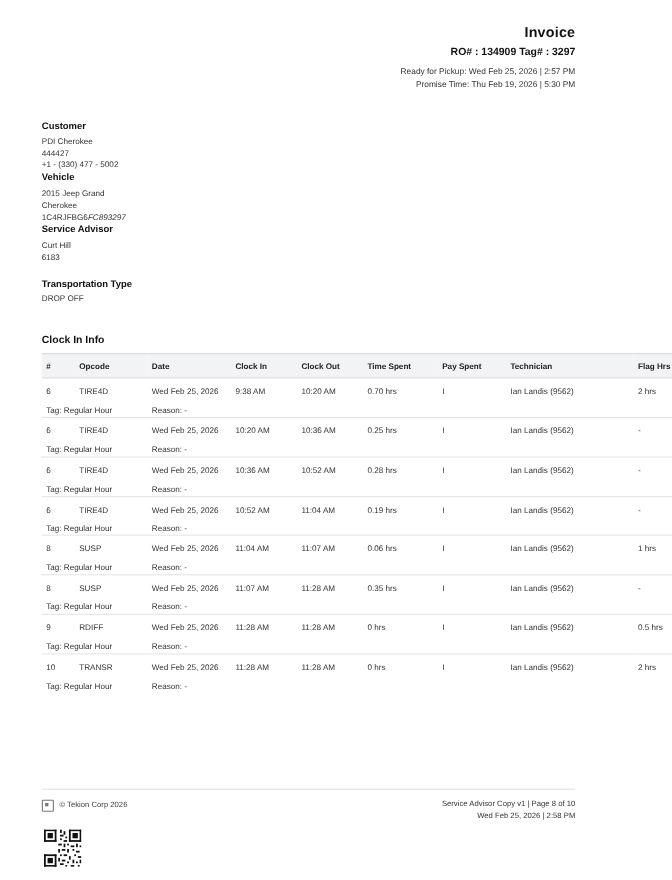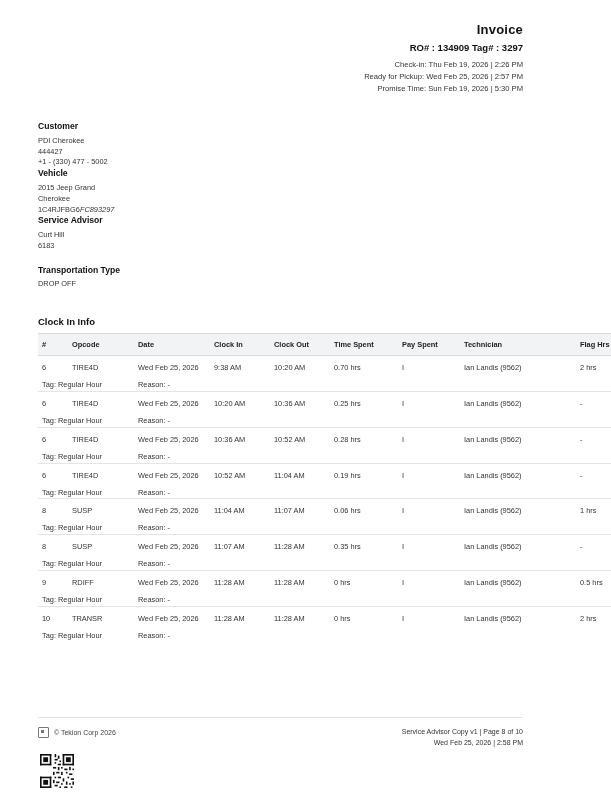--- a/index.html
+++ b/index.html
@@ -194,23 +194,22 @@
   }
 </style>
 </head>
 <body>
 
 <div class="page">
 
   <div class="invoice-head">
     <div class="invoice-title">Invoice</div>
     <div class="ro-line">RO# : 134909   Tag# : 3297</div>
-    <div class="meta-line">Check-in: Thu Feb 19, 2026 | 2:26 PM</div>
     <div class="meta-line">Ready for Pickup: Wed Feb 25, 2026 | 2:57 PM</div>
-    <div class="meta-line">Promise Time: Sun Feb 19, 2026 | 5:30 PM</div>
+    <div class="meta-line">Promise Time: Thu Feb 19, 2026 | 5:30 PM</div>
   </div>
 
   <div class="info-row">
     <div class="info-col customer">
       <div class="info-head">Customer</div>
       <div class="info-line">PDI Cherokee</div>
       <div class="info-line">444427</div>
       <div class="info-line">+1 - (330) 477 - 5002</div>
     </div>
 

